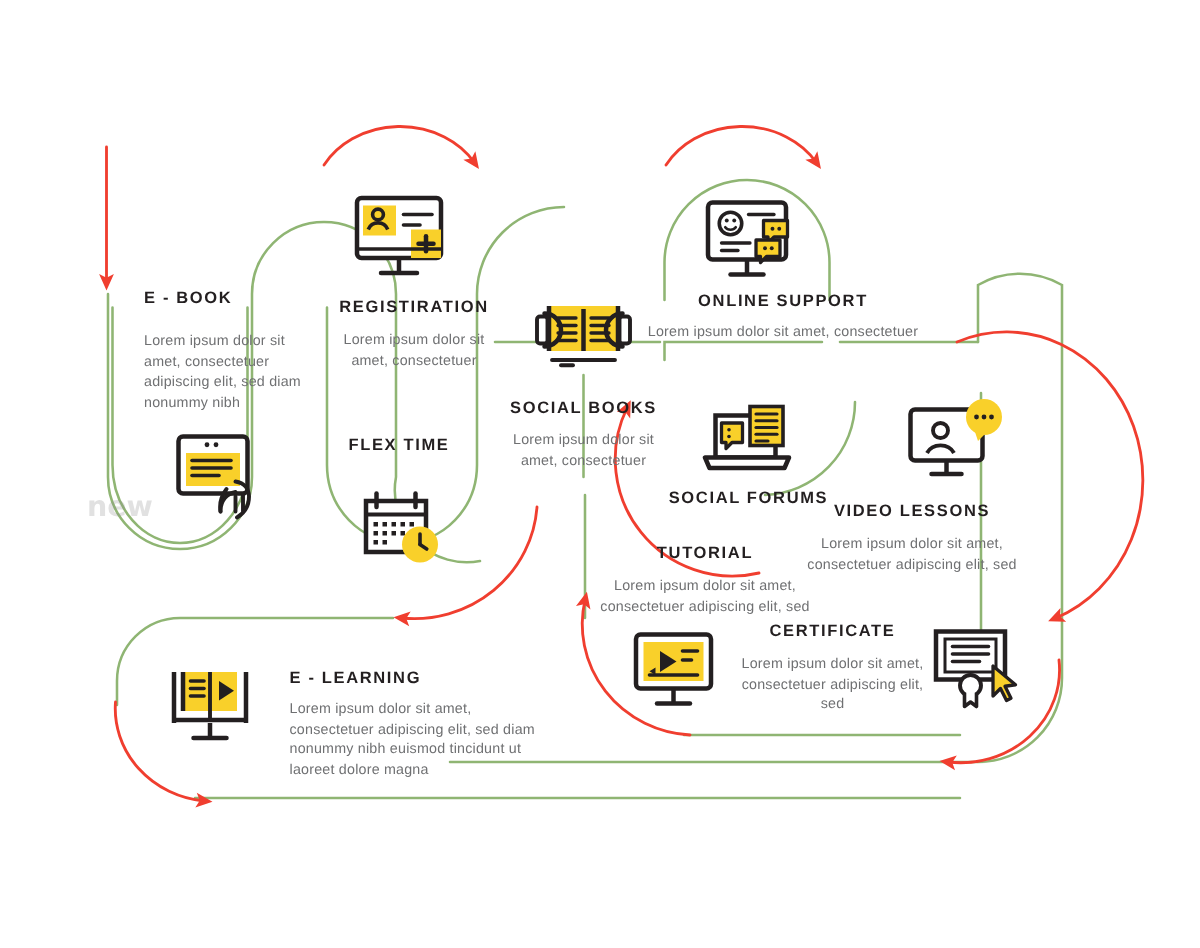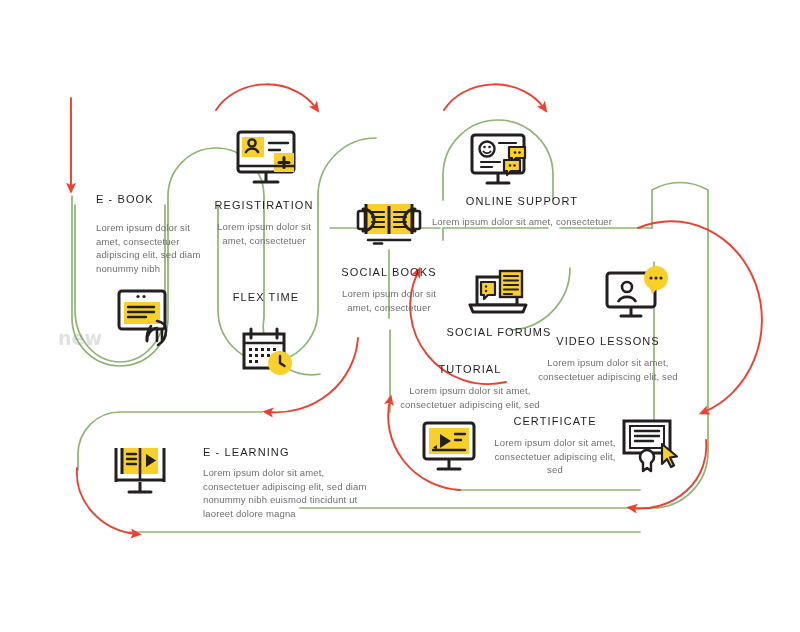--- a/index.html
+++ b/index.html
@@ -6,21 +6,21 @@
   body{
     width:800px;height:632px;background:#ffffff;
     font-family:"Liberation Sans","DejaVu Sans",sans-serif;
     overflow:hidden;position:relative;
   }
   #stage{position:absolute;inset:0;width:800px;height:632px;}
   #paths{position:absolute;left:0;top:0;width:800px;height:632px;pointer-events:none;}
 
   .node{position:absolute;}
   .title{
-    font-size:11px;font-weight:400;letter-spacing:1.1px;
+    font-size:11px;font-weight:700;letter-spacing:1.1px;
     color:#231f20;line-height:1.25;white-space:nowrap;
   }
   .desc{
     font-size:9.5px;color:#6f7072;line-height:1.45;
     letter-spacing:.15px;
   }
   .c-left{text-align:left;}
   .c-center{text-align:center;}
   .ico{position:absolute;}
   .wm{
@@ -131,21 +131,21 @@
       <rect x="44" y="25" width="20" height="19" fill="#F9D02A"></rect>
       <g stroke="#231f20" stroke-width="3" stroke-linecap="round">
         <line x1="54" y1="29.5" x2="54" y2="39.5"></line>
           <line x1="49" y1="34.5" x2="59" y2="34.5"></line>
       </g>
       <line x1="36" y1="44" x2="36" y2="53" stroke="#231f20" stroke-width="3"></line>
       <line x1="24" y1="54" x2="48" y2="54" stroke="#231f20" stroke-width="3" stroke-linecap="round"></line>
       <line x1="8" y1="38" x2="64" y2="38" stroke="#231f20" stroke-width="2.4"></line>
     </svg>
   </div>
-  <div class="node" style="left:204px;top:199px;width:120px;">
+  <div class="node" style="left:216px;top:199px;width:120px;">
     <div class="title c-center">REGISTIRATION</div>
     <div class="desc c-center" style="margin-top:7px;">Lorem ipsum dolor sit amet, consectetuer</div>
   </div>
 
   <div class="node" style="left:206px;top:291px;width:120px;">
     <div class="title c-center">FLEX TIME</div>
   </div>
   <div class="ico" style="left:239px;top:326px;">
     <svg width="58" height="54" viewBox="0 0 58 54">
       <rect x="5" y="8" width="40" height="34" fill="#fff" stroke="#231f20" stroke-width="3"></rect>
@@ -318,21 +318,21 @@
           <line x1="19" y1="17" x2="28" y2="17"></line>
         <line x1="19" y1="22" x2="28" y2="22"></line>
       </g>
       <path d="M38,12 l10,6.5 l-10,6.5 z" fill="#231f20"></path>
       <path d="M8,38 l48,0" stroke="#231f20" stroke-width="3"></path>
       <path d="M8,6 a6,6 0 0 0 0,0 M14,6 l0,26" stroke="#231f20" stroke-width="3" fill="none"></path>
       <line x1="32" y1="40" x2="32" y2="49" stroke="#231f20" stroke-width="3"></line>
       <line x1="21" y1="50" x2="43" y2="50" stroke="#231f20" stroke-width="3" stroke-linecap="round"></line>
     </svg>
   </div>
-  <div class="node" style="left:203px;top:446px;width:170px;">
+  <div class="node" style="left:193px;top:446px;width:170px;">
     <div class="title c-left">E - LEARNING</div>
     <div class="desc c-left" style="margin-top:6px;">Lorem ipsum dolor sit amet, consectetuer adipiscing elit, sed diam nonummy nibh euismod tincidunt ut laoreet dolore magna</div>
   </div>
 
   <div class="wm" style="left:58px;top:307px;font-size:19px;margin-top:20px;">
     <span>new</span>
   </div>
 
 </div>
 

